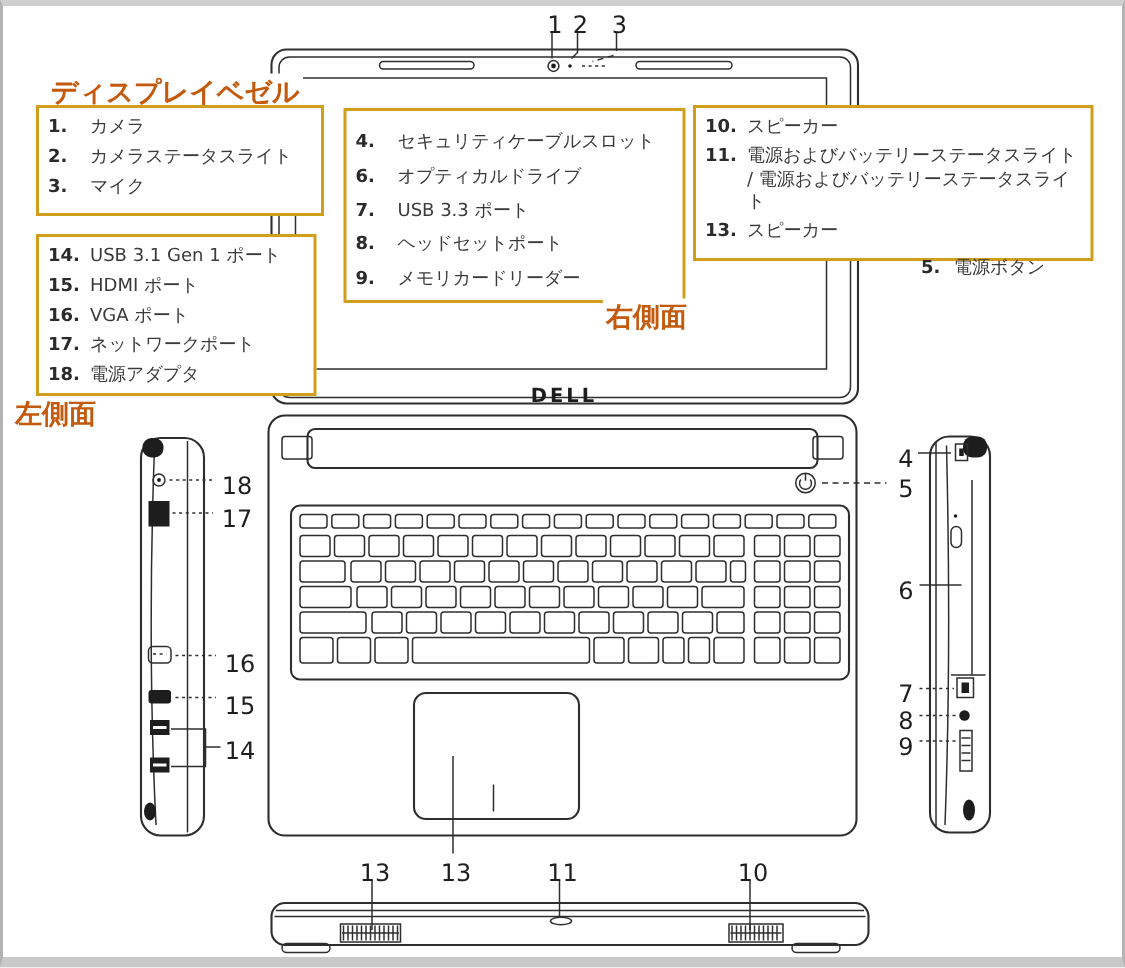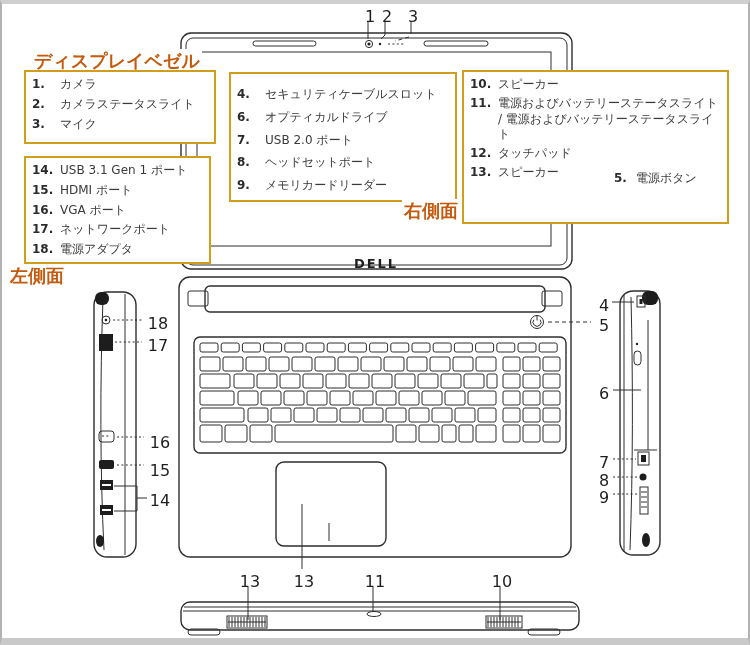--- a/index.html
+++ b/index.html
@@ -24,21 +24,21 @@
   
   .legend { position:absolute; background:#fff; border:2px solid #d09e1a;
             color:#3a3a3a; box-sizing:border-box; }
   .item-row { display:flex; align-items:flex-start; }
   .item-num { flex:none; width:28px; font-weight:bold; font-size:12px; color:#2b2b2b; }
   .item-label { font-size:12px; line-height:1.32; }
   .box-bezel { left:22px; top:66px; width:192px; height:74px; padding:5px 6px; }
   .box-bezel .item-row { margin-bottom:4px; }
   .box-right-side { left:227px; top:68px; width:228px; height:130px; padding:13px 6px 6px; }
   .box-right-side .item-row { margin-bottom:7px; }
-  .box-front { left:460px; top:66px; width:267px; height:154px; padding:5px 6px; }
+  .box-front { left:460px; top:66px; width:267px; height:104px; padding:5px 6px; }
   .box-front .item-row { margin-bottom:3px; }
   .box-left-side { left:22px; top:152px; width:187px; height:108px; padding:5px 6px; }
   .box-left-side .item-row { margin-bottom:4px; }
   .extra-item { position:absolute; left:150px; top:99px; display:flex; }
   .extra-item .item-num { width:22px; }
 
   .sec-title { position:absolute; color:#c35a0d; font-weight:bold; font-size:18px;
                background:#fff; padding:0 2px; white-space:nowrap; }
   .t-bezel { left:30px; top:45px; }
   .t-right { left:400px; top:195px; }
@@ -304,21 +304,21 @@
         <div class="item-row">
           <span class="item-num">4.</span>
           <span class="item-label">セキュリティケーブルスロット</span>
         </div>
         <div class="item-row">
           <span class="item-num">6.</span>
           <span class="item-label">オプティカルドライブ</span>
         </div>
         <div class="item-row">
           <span class="item-num">7.</span>
-          <span class="item-label">USB 2.0 ポート</span>
+          <span class="item-label">USB 3.3 ポート</span>
         </div>
         <div class="item-row">
           <span class="item-num">8.</span>
           <span class="item-label">ヘッドセットポート</span>
         </div>
         <div class="item-row">
           <span class="item-num">9.</span>
           <span class="item-label">メモリカードリーダー</span>
         </div>
       </div>
@@ -327,24 +327,20 @@
 
   <div class="legend box-front">
     <div>
         <div class="item-row">
           <span class="item-num">10.</span>
           <span class="item-label">スピーカー</span>
         </div>
         <div class="item-row">
           <span class="item-num">11.</span>
           <span class="item-label">電源およびバッテリーステータスライト / 電源およびバッテリーステータスライト</span>
-        </div>
-        <div class="item-row">
-          <span class="item-num">12.</span>
-          <span class="item-label">タッチパッド</span>
         </div>
         <div class="item-row">
           <span class="item-num">13.</span>
           <span class="item-label">スピーカー</span>
         </div>
       </div>
     <div class="extra-item">
       <span class="item-num">5.</span>
       <span class="item-label">電源ボタン</span>
     </div>

